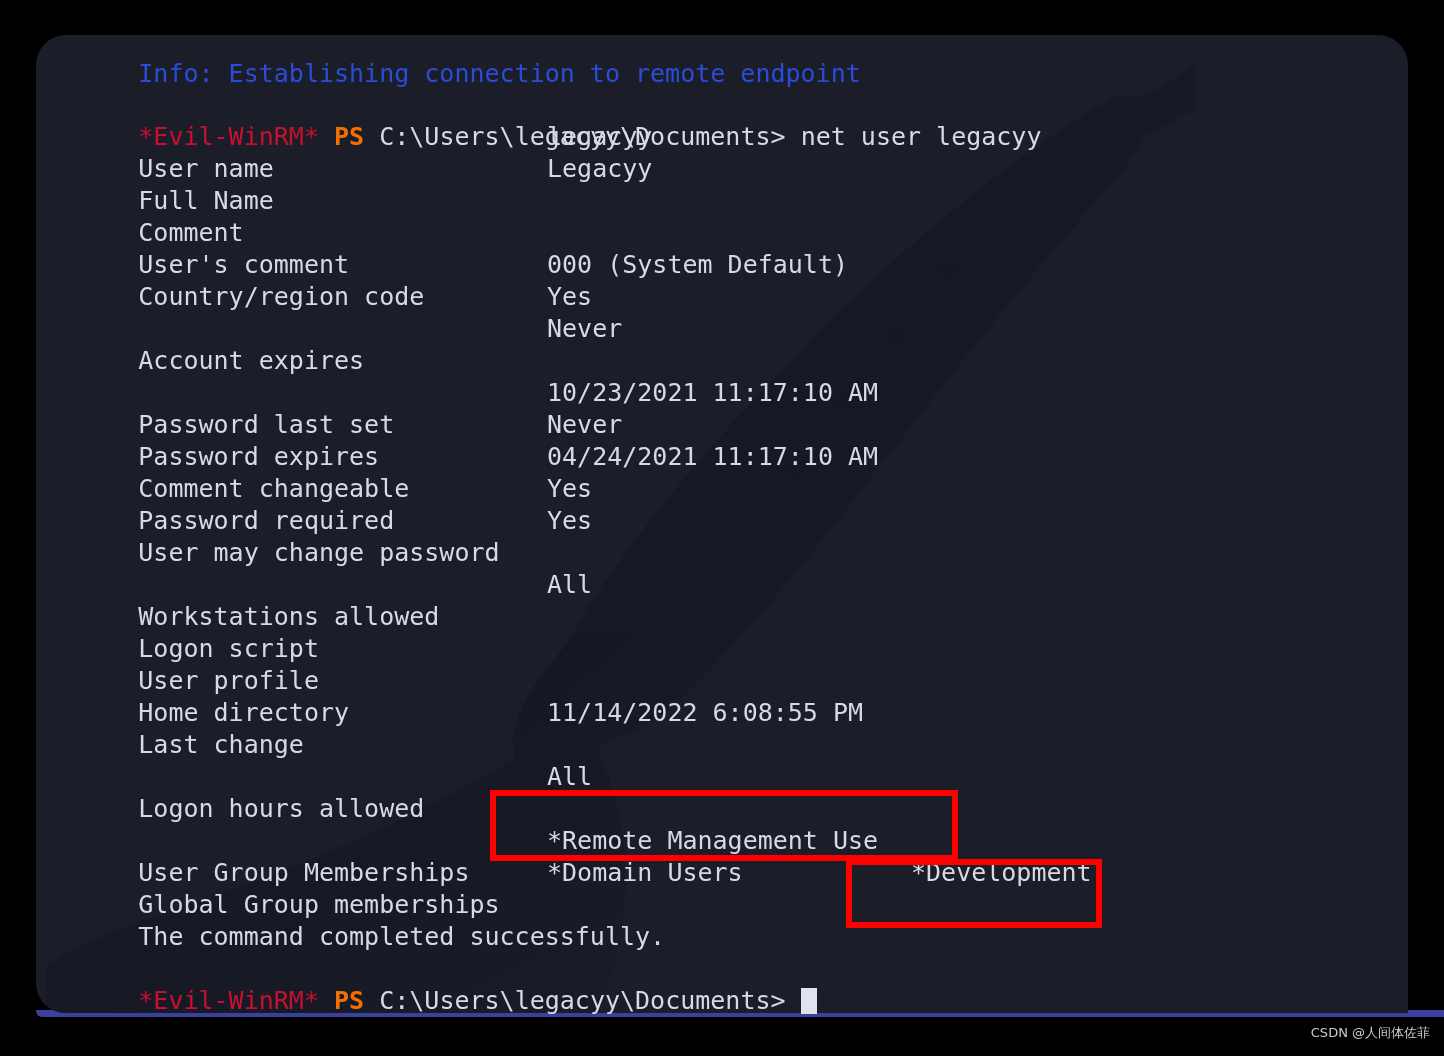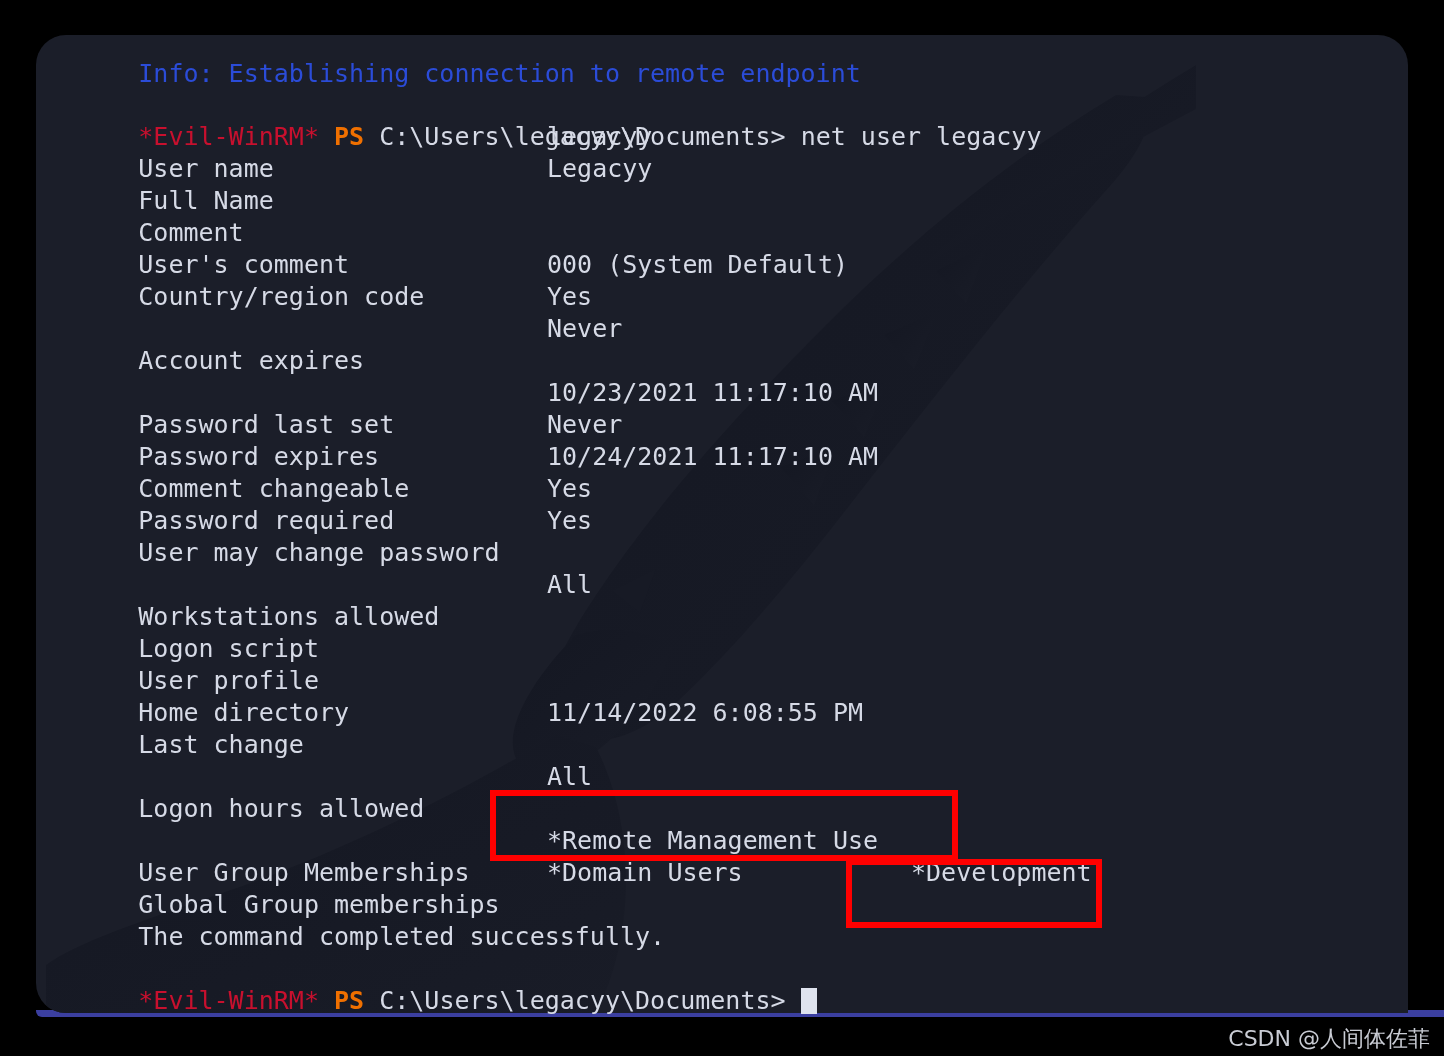--- a/index.html
+++ b/index.html
@@ -138,21 +138,21 @@
     width: 256px;
     height: 69px;
   }
 
   
   #watermark {
     position: absolute;
     right: 14px;
     top: 1024px;
     font-family: "DejaVu Sans", "Liberation Sans", sans-serif;
-    font-size: 22px;
+    font-size: 13px;
     color: #c9ccd4;
     white-space: pre;
     z-index: 10;
   }
 </style>
 </head>
 <body>
 
 <div id="page">
 
@@ -239,21 +239,21 @@
       <span>Account expires</span><span class="col-val">Never</span>
     </div>
 
     <div class="line" style="top:377px;">
       <span>Password last set</span><span class="col-val">10/23/2021 11:17:10 AM</span>
     </div>
     <div class="line" style="top:409px;">
       <span>Password expires</span><span class="col-val">Never</span>
     </div>
     <div class="line" style="top:441px;">
-      <span>Comment changeable</span><span class="col-val">10/24/2021 11:17:10 AM</span>
+      <span>Comment changeable</span><span class="col-val">04/24/2021 11:17:10 AM</span>
     </div>
     <div class="line" style="top:473px;">
       <span>Password required</span><span class="col-val">Yes</span>
     </div>
     <div class="line" style="top:505px;">
       <span>User may change password</span><span class="col-val">Yes</span>
     </div>
 
     <div class="line" style="top:569px;">
       <span>Workstations allowed</span><span class="col-val">All</span>

